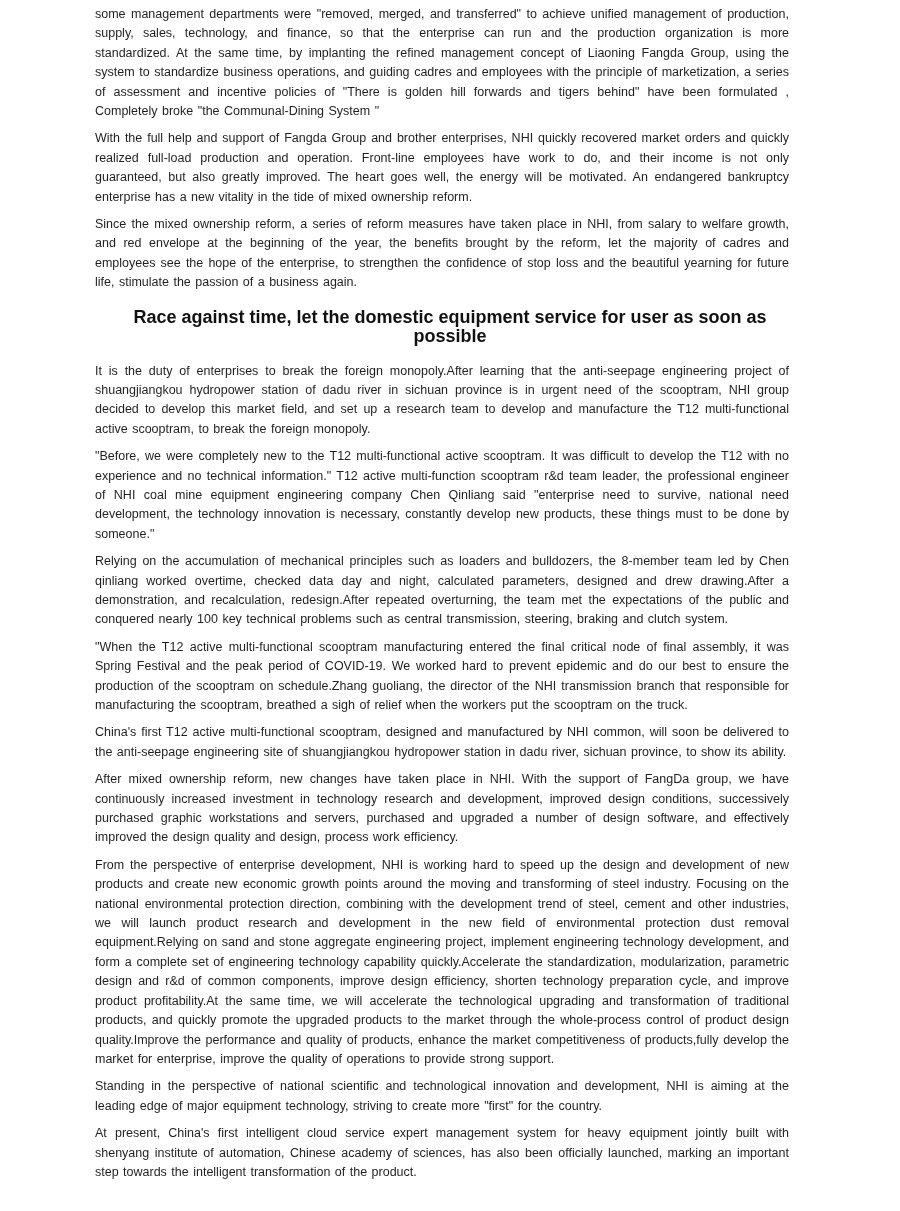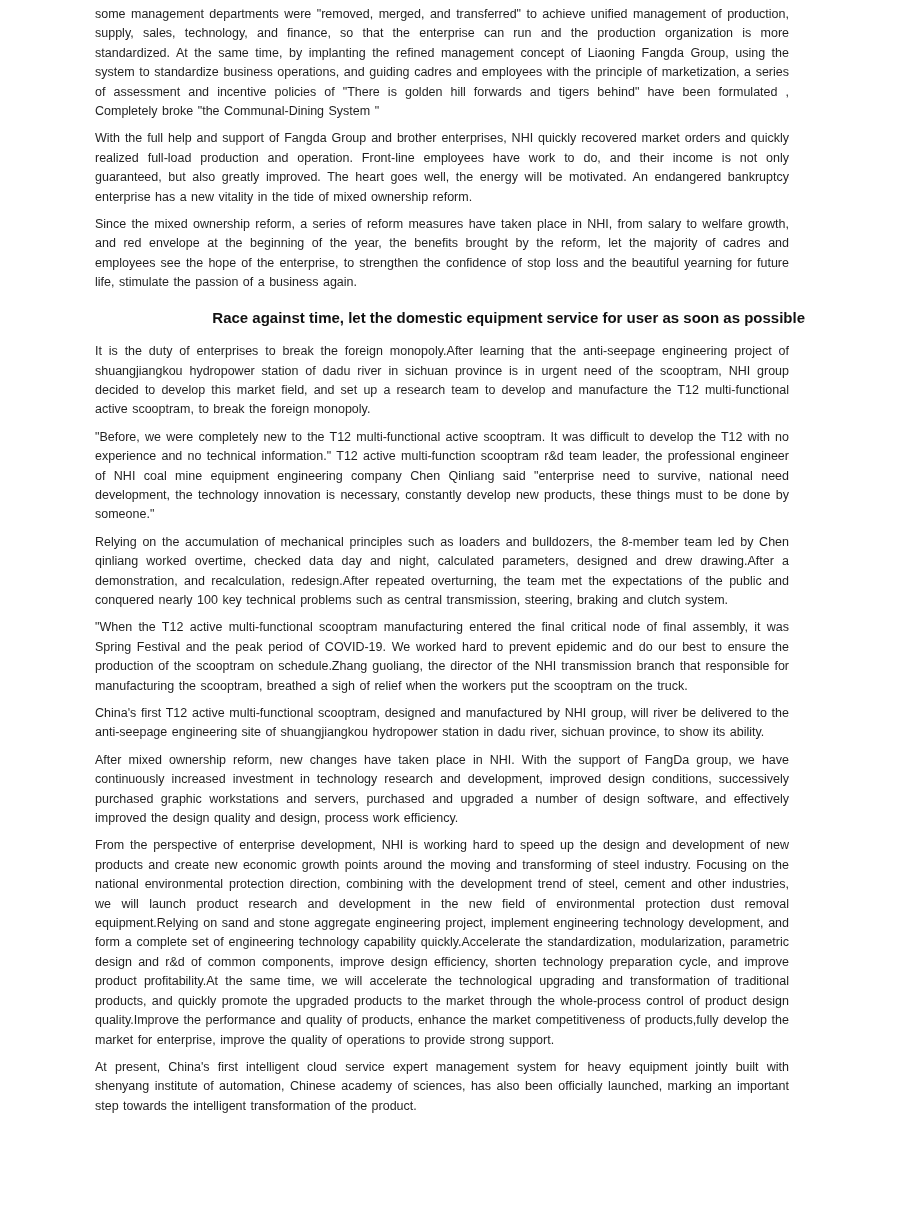--- a/index.html
+++ b/index.html
@@ -19,37 +19,38 @@
     font-family: "Liberation Sans", sans-serif;
     font-size: 12.5px;
     line-height: 19.4px;
     color: #1f1f1f;
     text-align: justify;
     margin: 0 16px 8px 0;
     word-spacing: 1px;
   }
   .heading {
     font-family: "Liberation Sans", sans-serif;
-    font-size: 15px;
+    font-size: 18px;
     line-height: 19.4px;
     font-weight: bold;
     color: #111111;
-    text-align: right;
+    text-align: center;
     margin: 15px 0 15px 0;
   }
 </style>
 </head>
 <body>
 
 <div class="page">
   <p class="para">some management departments were "removed, merged, and transferred" to achieve unified management of production, supply, sales, technology, and finance, so that the enterprise can run and the production organization is more standardized. At the same time, by implanting the refined management concept of Liaoning Fangda Group, using the system to standardize business operations, and guiding cadres and employees with the principle of marketization, a series of assessment and incentive policies of "There is golden hill forwards and tigers behind" have been formulated , Completely broke "the Communal-Dining System "</p>
   <p class="para">With the full help and support of Fangda Group and brother enterprises, NHI quickly recovered market orders and quickly realized full-load production and operation. Front-line employees have work to do, and their income is not only guaranteed, but also greatly improved. The heart goes well, the energy will be motivated. An endangered bankruptcy enterprise has a new vitality in the tide of mixed ownership reform.</p>
   <p class="para">Since the mixed ownership reform, a series of reform measures have taken place in NHI, from salary to welfare growth, and red envelope at the beginning of the year, the benefits brought by the reform, let the majority of cadres and employees see the hope of the enterprise, to strengthen the confidence of stop loss and the beautiful yearning for future life, stimulate the passion of a business again.</p>
   <h2 class="heading">Race against time, let the domestic equipment service for user as soon as possible</h2>
   <p class="para">It is the duty of enterprises to break the foreign monopoly.After learning that the anti-seepage engineering project of shuangjiangkou hydropower station of dadu river in sichuan province is in urgent need of the scooptram, NHI group decided to develop this market field, and set up a research team to develop and manufacture the T12 multi-functional active scooptram, to break the foreign monopoly.</p>
   <p class="para">"Before, we were completely new to the T12 multi-functional active scooptram. It was difficult to develop the T12 with no experience and no technical information." T12 active multi-function scooptram r&amp;d team leader, the professional engineer of NHI coal mine equipment engineering company Chen Qinliang said "enterprise need to survive, national need development, the technology innovation is necessary, constantly develop new products, these things must to be done by someone."</p>
   <p class="para">Relying on the accumulation of mechanical principles such as loaders and bulldozers, the 8-member team led by Chen qinliang worked overtime, checked data day and night, calculated parameters, designed and drew drawing.After a demonstration, and recalculation, redesign.After repeated overturning, the team met the expectations of the public and conquered nearly 100 key technical problems such as central transmission, steering, braking and clutch system.</p>
   <p class="para">"When the T12 active multi-functional scooptram manufacturing entered the final critical node of final assembly, it was Spring Festival and the peak period of COVID-19. We worked hard to prevent epidemic and do our best to ensure the production of the scooptram on schedule.Zhang guoliang, the director of the NHI transmission branch that responsible for manufacturing the scooptram, breathed a sigh of relief when the workers put the scooptram on the truck.</p>
-  <p class="para">China's first T12 active multi-functional scooptram, designed and manufactured by NHI group, will river be delivered to the anti-seepage engineering site of shuangjiangkou hydropower station in dadu river, sichuan province, to show its ability.</p>
+  <p class="para">China's first T12 active multi-functional scooptram, designed and manufactured by NHI common, will soon be delivered to the anti-seepage engineering site of shuangjiangkou hydropower station in dadu river, sichuan province, to show its ability.</p>
   <p class="para">After mixed ownership reform, new changes have taken place in NHI. With the support of FangDa group, we have continuously increased investment in technology research and development, improved design conditions, successively purchased graphic workstations and servers, purchased and upgraded a number of design software, and effectively improved the design quality and design, process work efficiency.</p>
   <p class="para">From the perspective of enterprise development, NHI is working hard to speed up the design and development of new products and create new economic growth points around the moving and transforming of steel industry. Focusing on the national environmental protection direction, combining with the development trend of steel, cement and other industries, we will launch product research and development in the new field of environmental protection dust removal equipment.Relying on sand and stone aggregate engineering project, implement engineering technology development, and form a complete set of engineering technology capability quickly.Accelerate the standardization, modularization, parametric design and r&amp;d of common components, improve design efficiency, shorten technology preparation cycle, and improve product profitability.At the same time, we will accelerate the technological upgrading and transformation of traditional products, and quickly promote the upgraded products to the market through the whole-process control of product design quality.Improve the performance and quality of products, enhance the market competitiveness of products,fully develop the market for enterprise, improve the quality of operations to provide strong support.</p>
+  <p class="para">Standing in the perspective of national scientific and technological innovation and development, NHI is aiming at the leading edge of major equipment technology, striving to create more "first" for the country.</p>
   <p class="para">At present, China's first intelligent cloud service expert management system for heavy equipment jointly built with shenyang institute of automation, Chinese academy of sciences, has also been officially launched, marking an important step towards the intelligent transformation of the product.</p>
 </div>
 
 </body></html>

